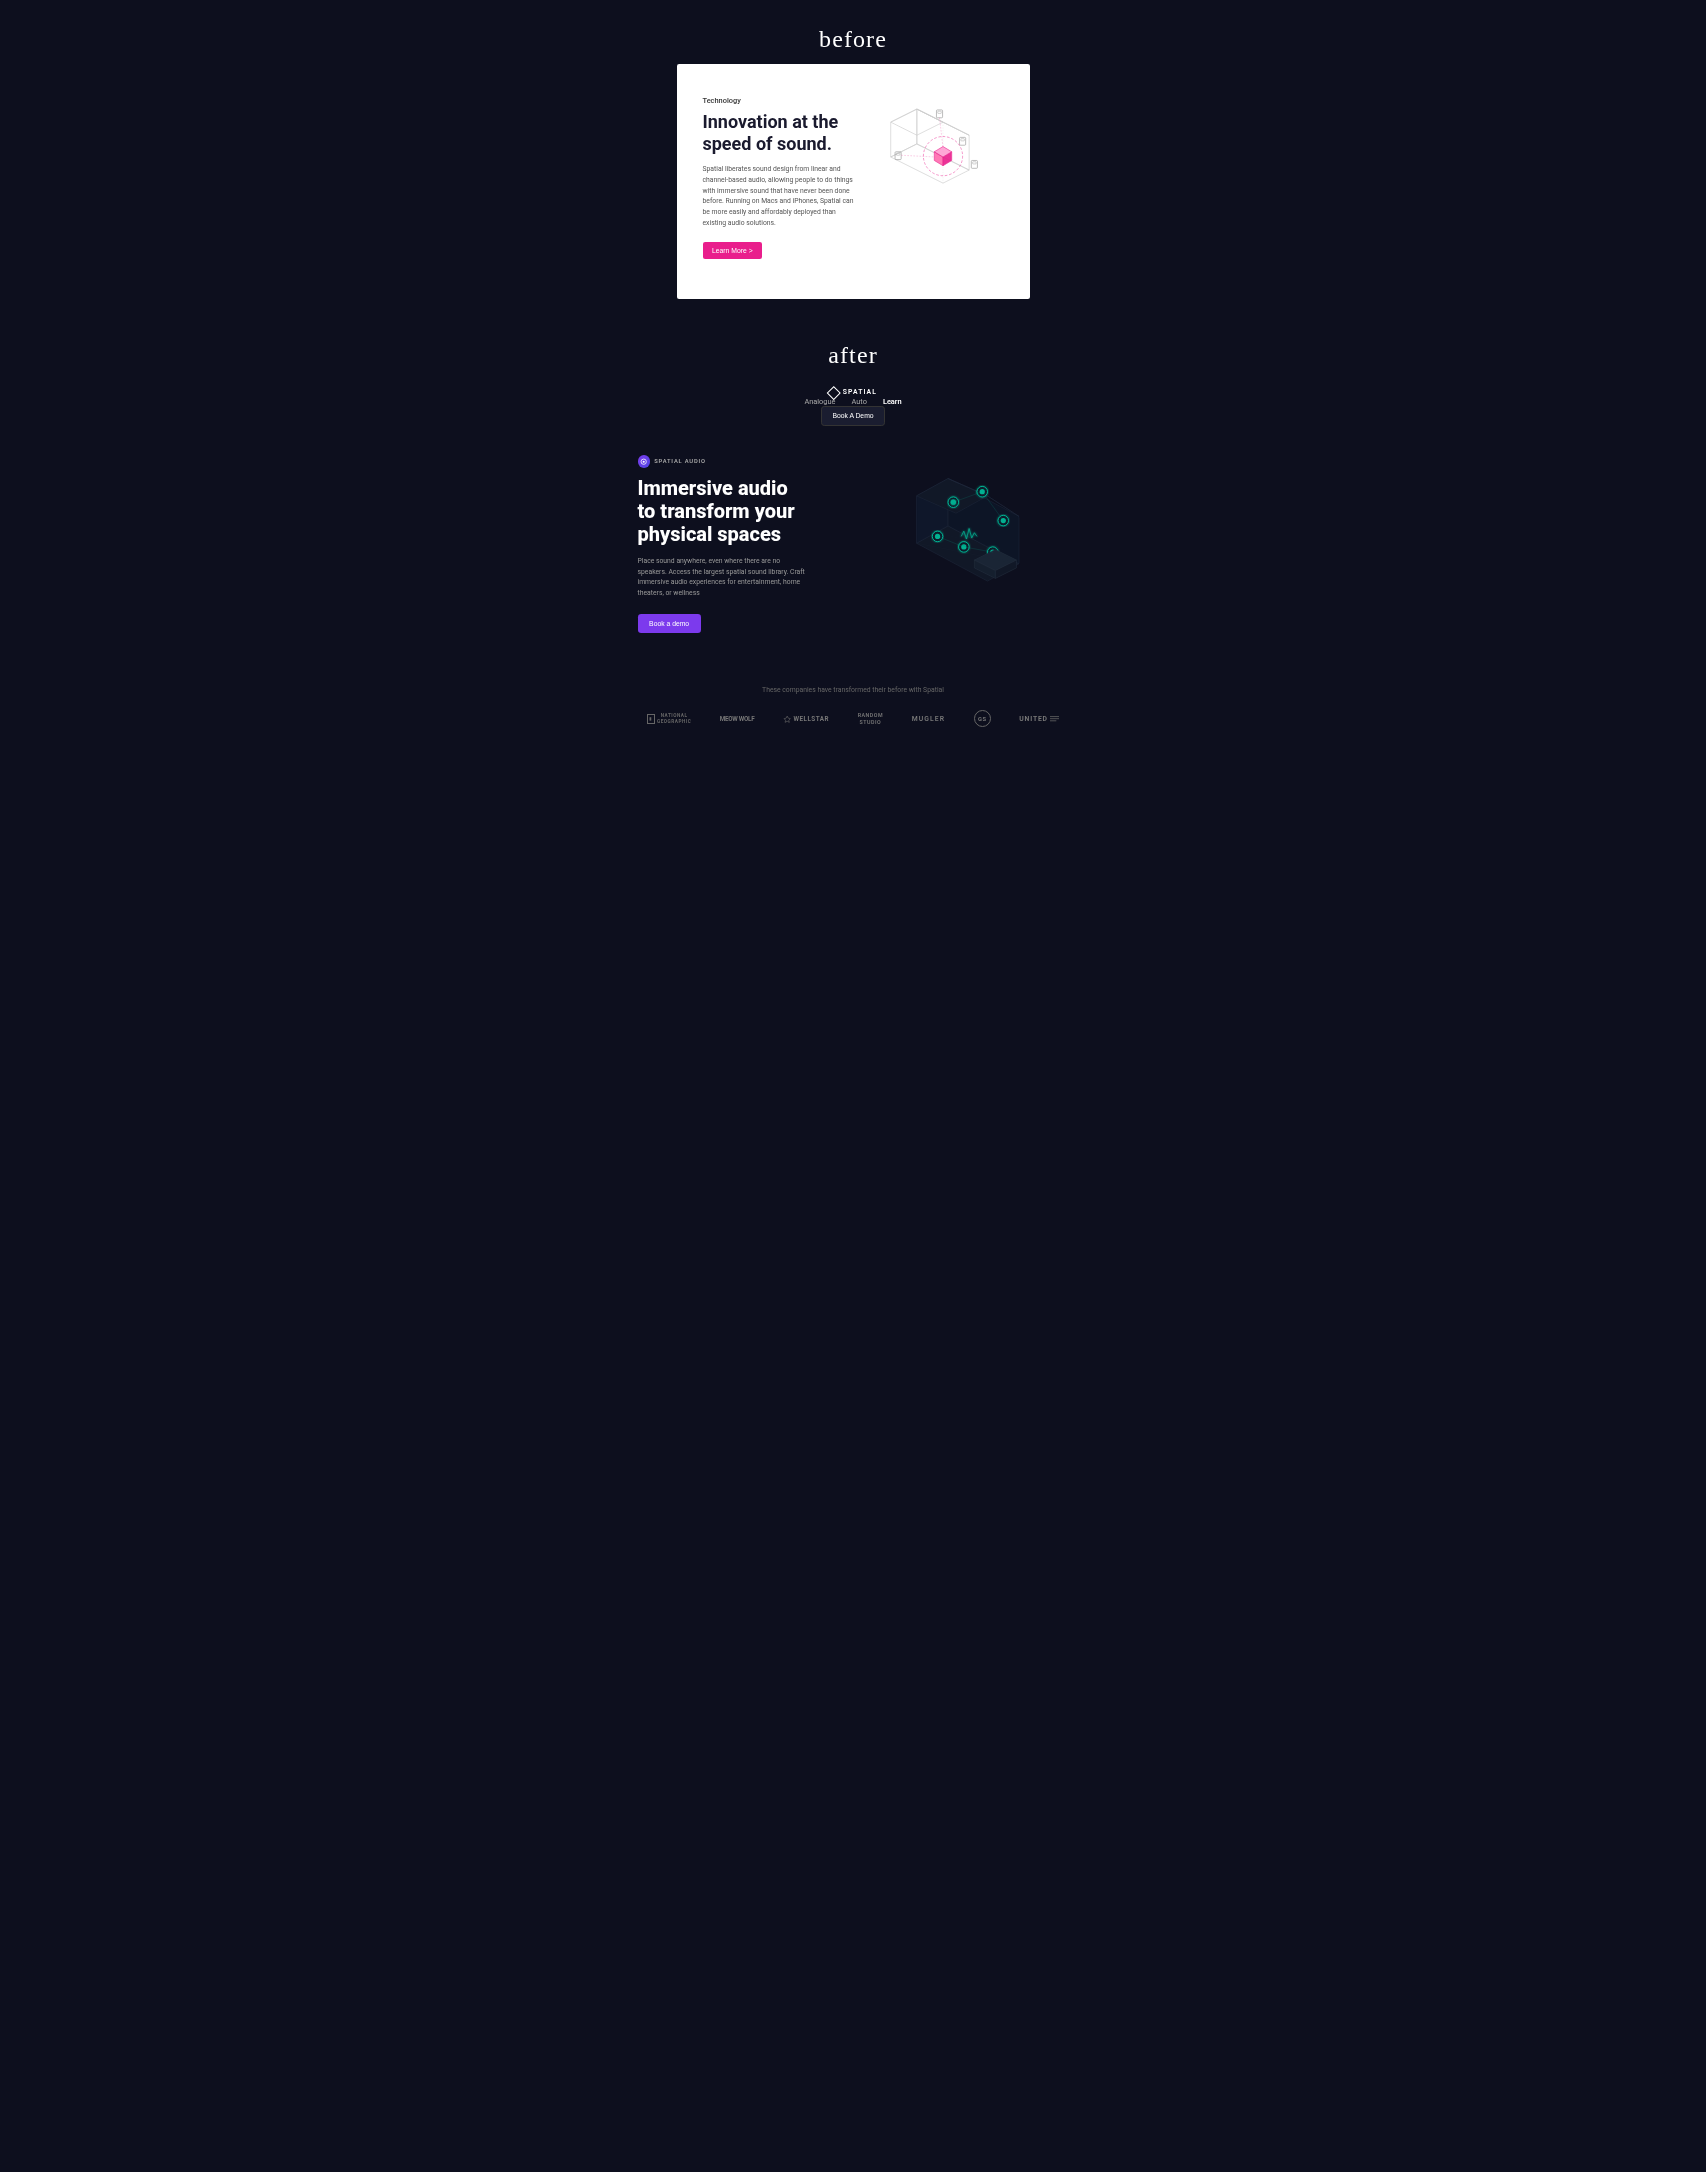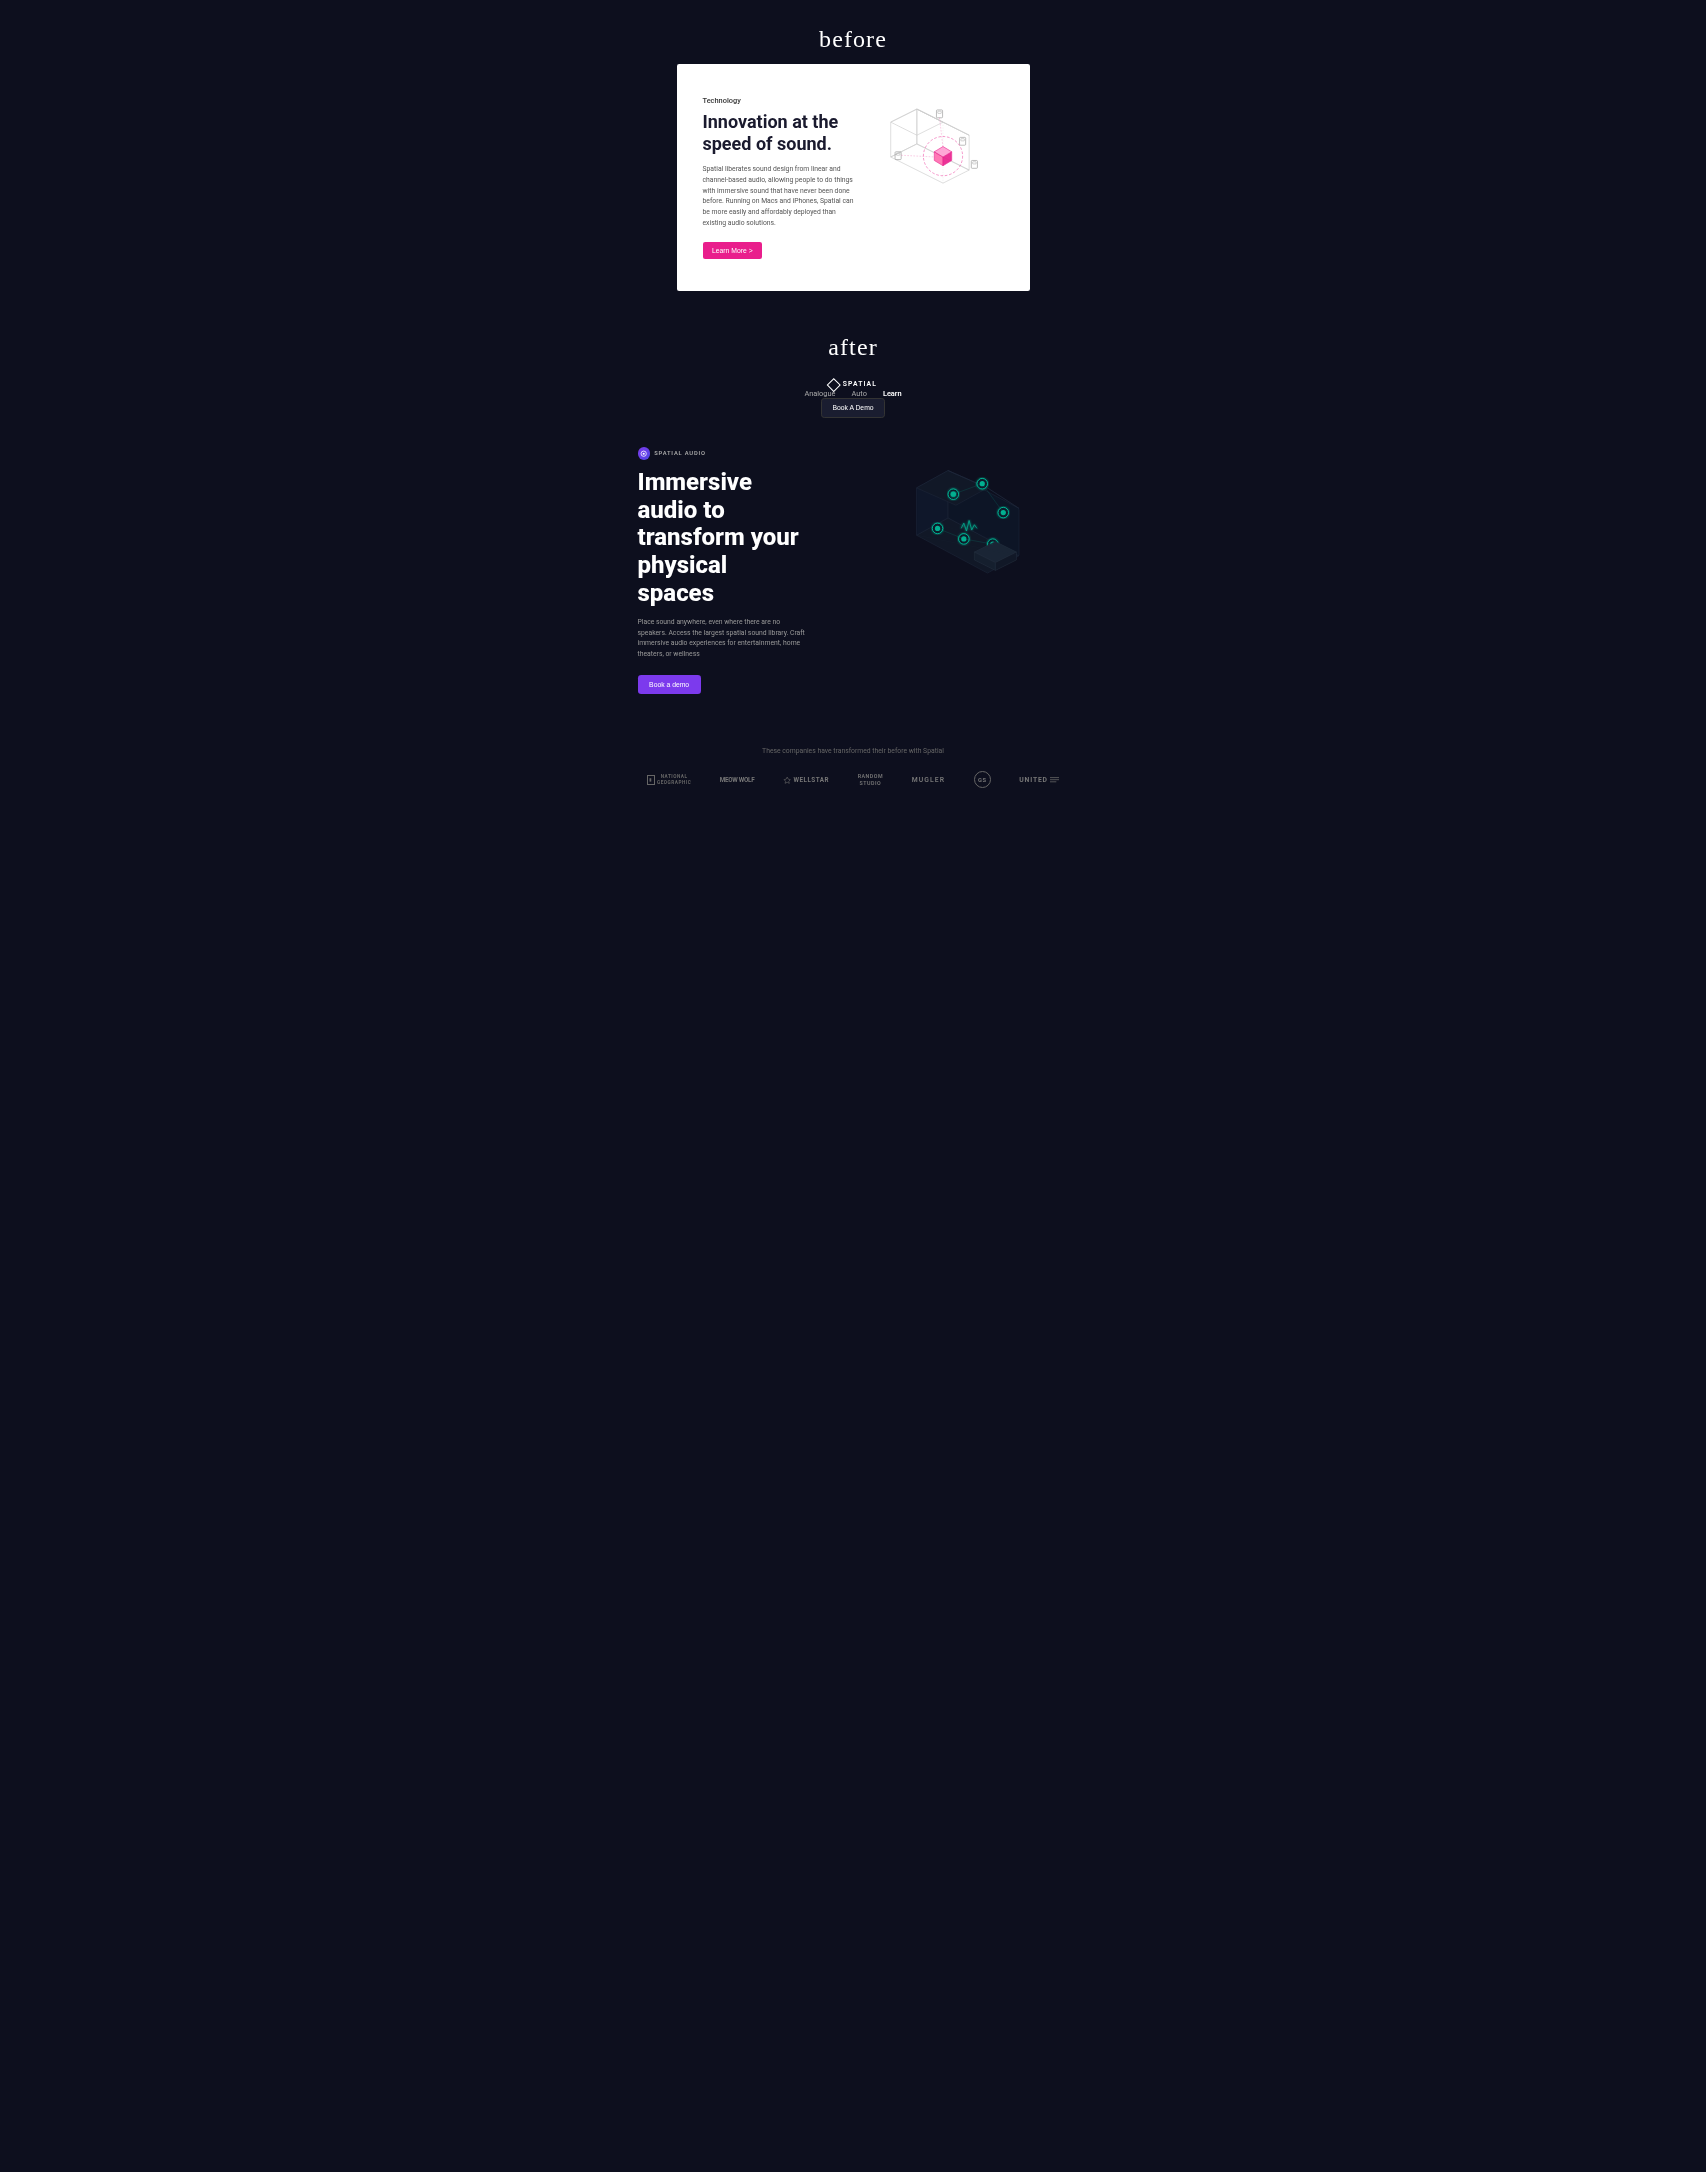--- a/index.html
+++ b/index.html
@@ -29,21 +29,21 @@
     .before-label {
       margin-top: 5.3px;
       margin-bottom: 10.5px;
     }
 
     .before-card {
       background: #ffffff;
       border-radius: 2.1px;
       width: 353px;
       max-width: 95vw;
-      padding: 32px 26px 32px 26px;
+      padding: 32px 26px 40px 26px;
       display: flex;
       flex-direction: row;
       align-items: flex-start;
       gap: 21px;
       margin-bottom: 32px;
     }
 
     .before-left {
       flex: 0 0 158px;
       max-width: 158px;
@@ -189,21 +189,21 @@
 
     .hero-badge-text {
       color: #aaa;
       font-size: 5.8px;
       letter-spacing: 0.8px;
       font-weight: 600;
       text-transform: uppercase;
     }
 
     .hero-heading {
-      font-size: 24px;
+      font-size: 20px;
       font-weight: 800;
       color: #fff;
       line-height: 1.15;
       margin-bottom: 9.5px;
     }
 
     .hero-desc {
       font-size: 6.8px;
       color: #999;
       line-height: 1.6;

